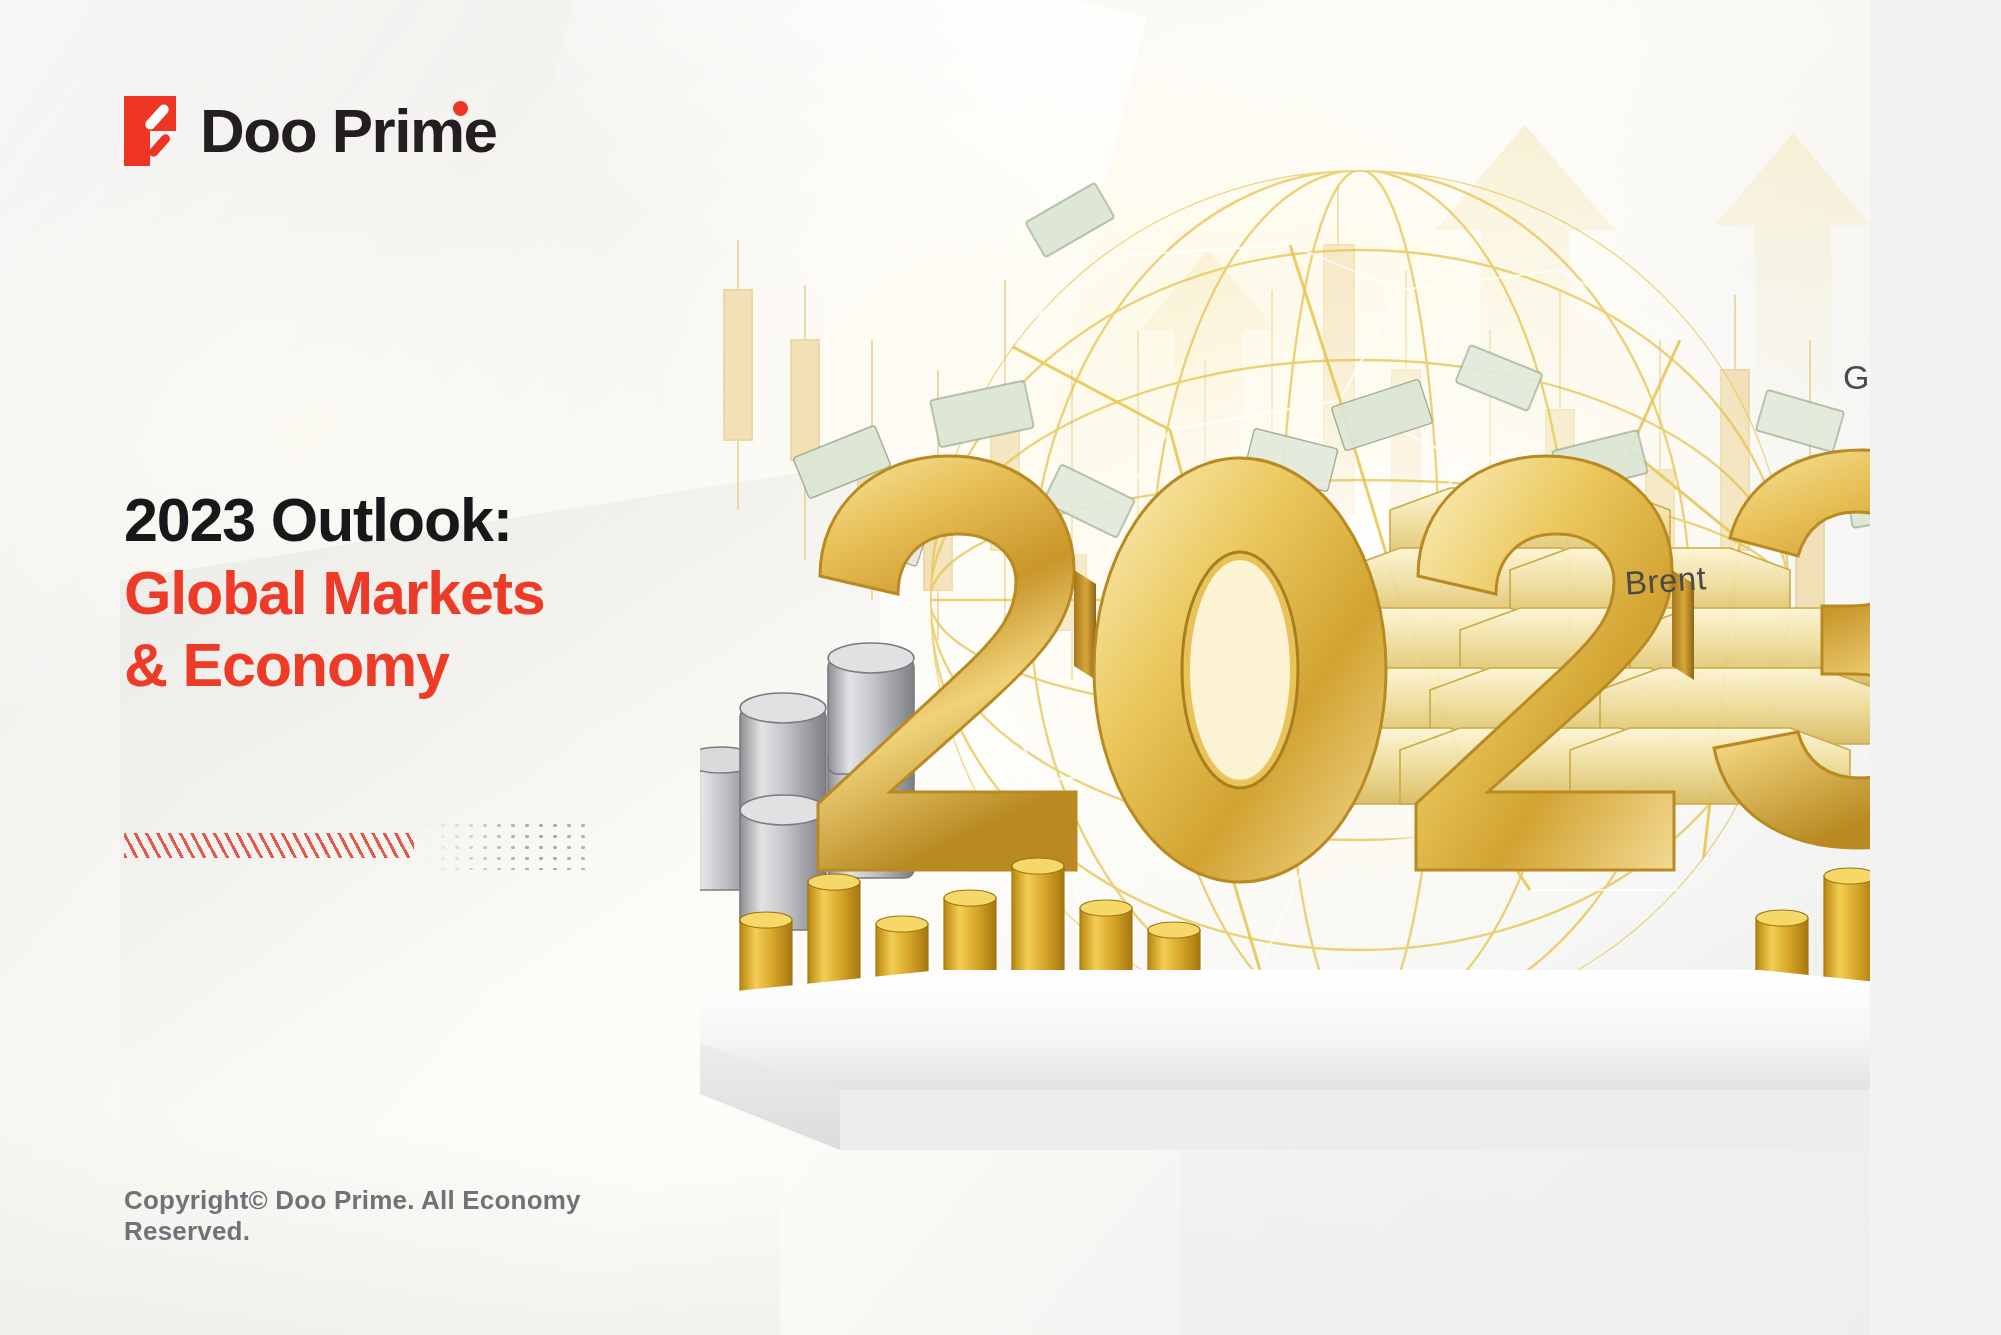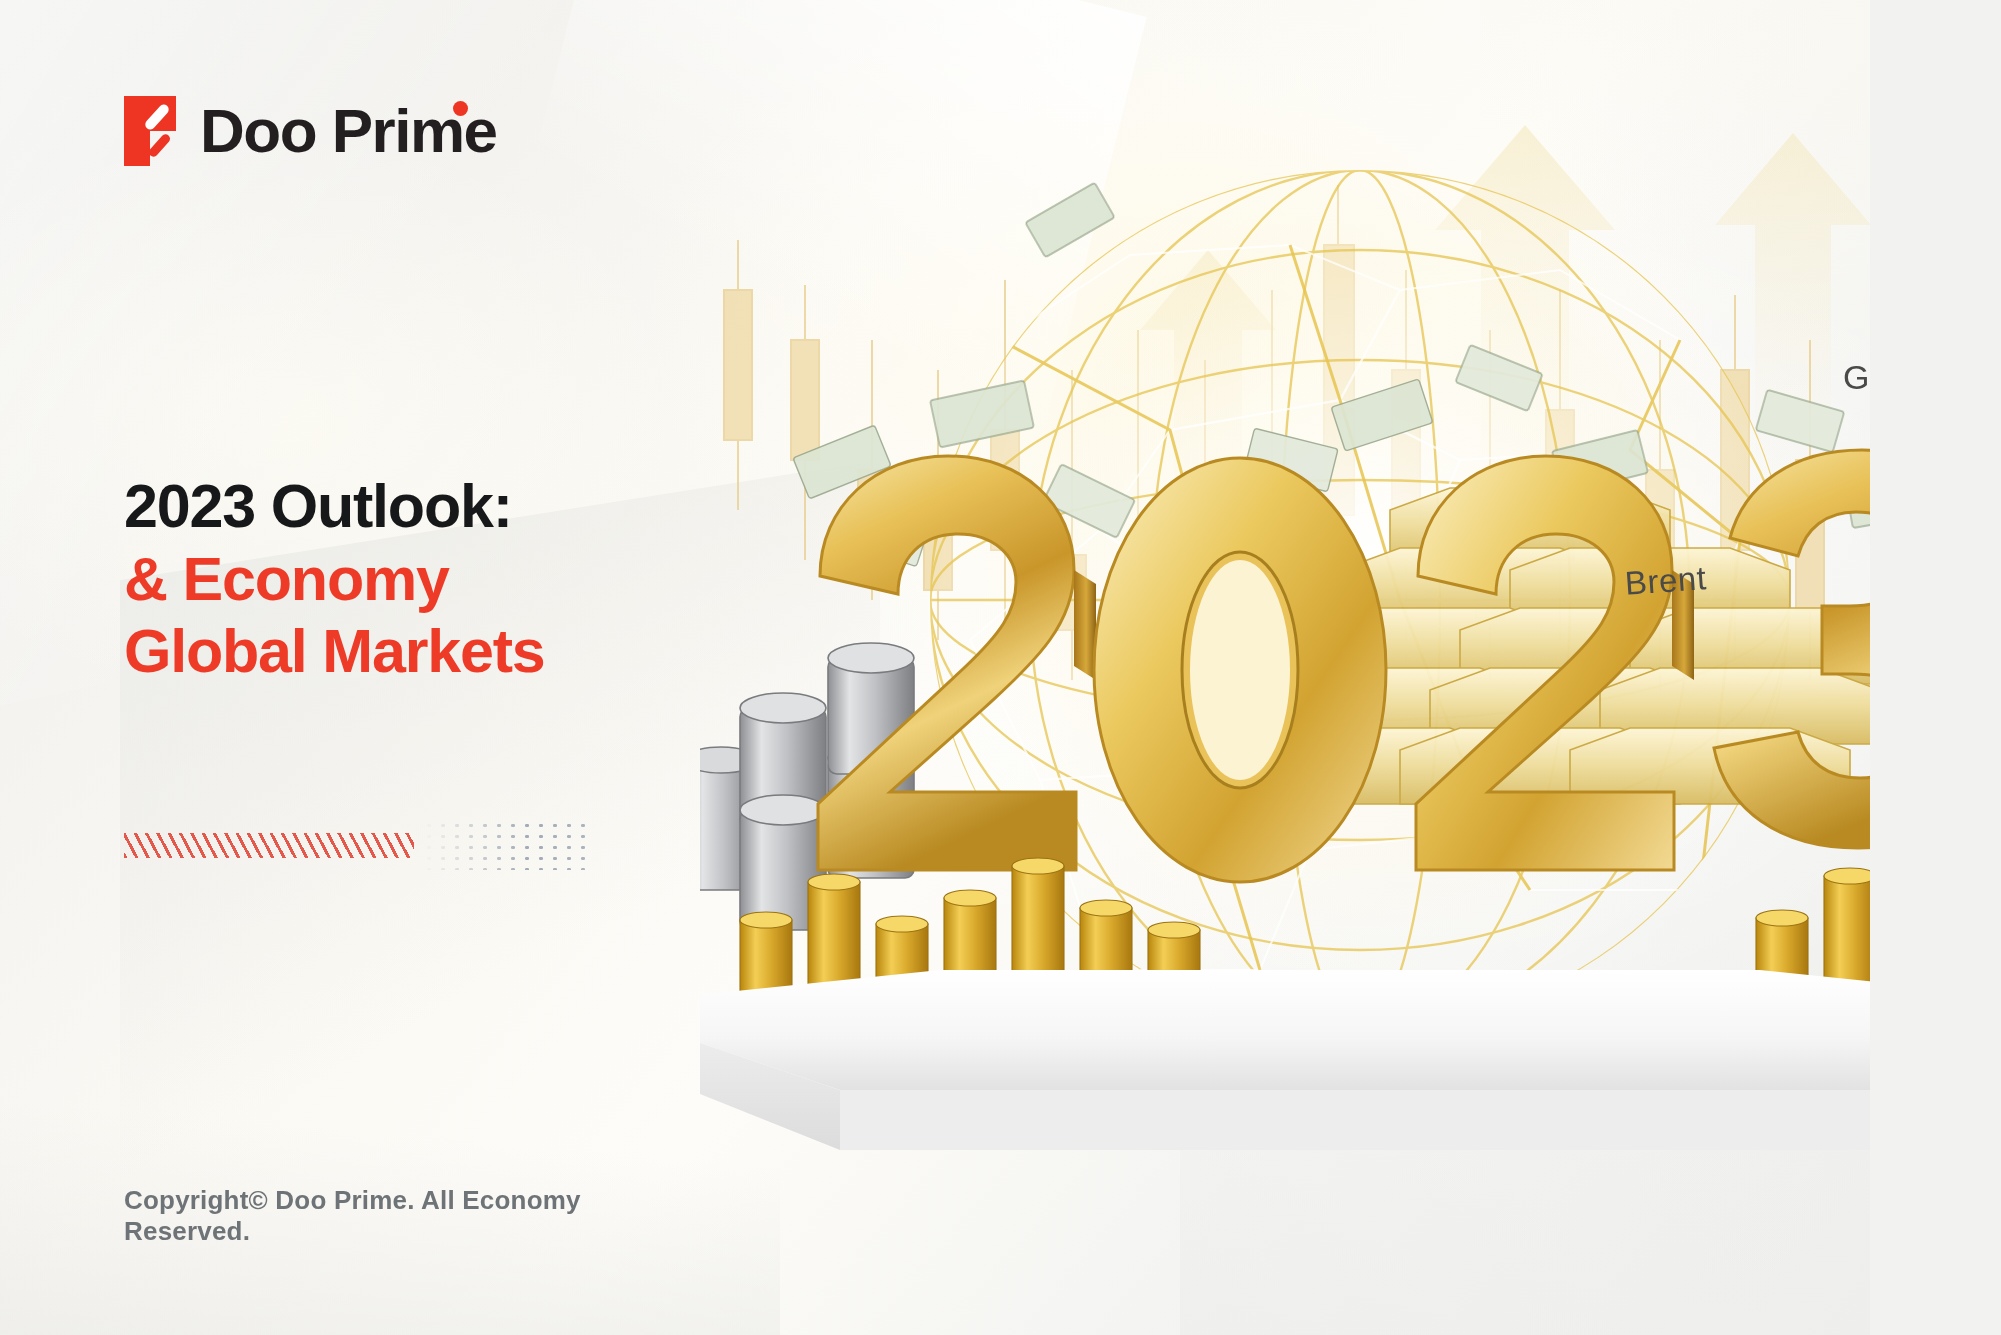--- a/index.html
+++ b/index.html
@@ -38,21 +38,21 @@
 
   
   .left{position:absolute;left:0;top:0;width:700px;height:1335px;}
   .logo{position:absolute;left:124px;top:96px;display:flex;align-items:center;}
   .logo-mark{position:relative;width:52px;height:70px;flex:0 0 auto;}
   .logo-word{margin-left:24px;font-size:62px;font-weight:700;letter-spacing:-1.5px;
     color:#231f20;line-height:1;position:relative;white-space:nowrap;}
   .logo-dot{position:absolute;width:15px;height:15px;border-radius:50%;background:#ee3524;
     left:253px;top:1px;}
 
-  .headline{position:absolute;left:124px;top:470px;width:560px;}
+  .headline{position:absolute;left:124px;top:484px;width:560px;}
   .hl-line{font-size:61px;font-weight:700;letter-spacing:-1.2px;line-height:1.19;}
   .hl-dark{color:#17181a;}
   .hl-red{color:#ee3b28;}
 
   .deco{position:absolute;left:124px;top:820px;width:470px;height:50px;}
   .deco-stripes{position:absolute;left:0;top:13px;width:290px;height:25px;
     background:repeating-linear-gradient(62deg, #e34b3d 0 3px, rgba(227,75,61,0) 3px 10px);
     opacity:.92;}
   .deco-dots{position:absolute;left:298px;top:0px;width:172px;height:50px;
     background-image:radial-gradient(#8b97a8 1.9px, transparent 2.1px);
@@ -99,22 +99,22 @@
         </svg>
       </div>
       <div class="logo-word">
         <span>Doo Prime</span>
         <span class="logo-dot"></span>
       </div>
     </div>
 
     <div class="headline">
       <div class="hl-line hl-dark">2023 Outlook:</div>
+      <div class="hl-line hl-red">Global Markets</div>
       <div class="hl-line hl-red">&amp; Economy</div>
-      <div class="hl-line hl-red">Global Markets</div>
     </div>
 
     <div class="deco">
       <div class="deco-stripes"></div>
       <div class="deco-dots"></div>
     </div>
 
     <div class="copyright">Copyright© Doo Prime. All Economy Reserved.</div>
   </div>
 

